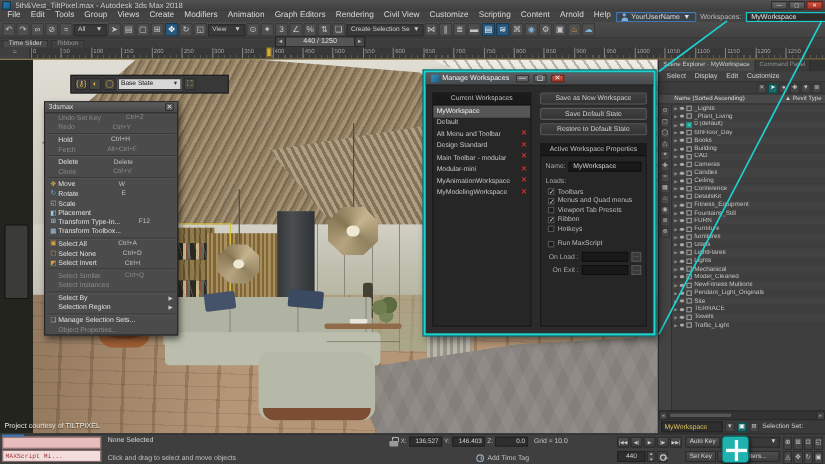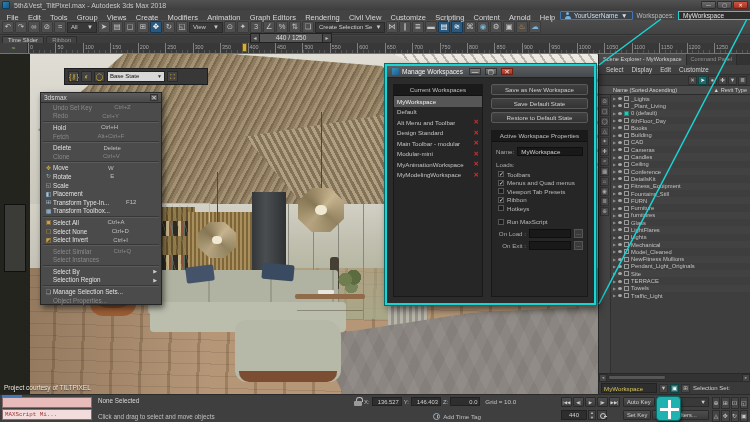--- a/index.html
+++ b/index.html
@@ -6,21 +6,21 @@
 html,body{width:750px;height:422px}
 body{position:relative;background:#454545;font-family:"Liberation Sans",sans-serif;overflow:hidden;color:#ccc}
 
 .titlebar{position:absolute;top:0;left:0;right:0;height:10px;background:linear-gradient(#525252,#3e3e3e);display:flex;align-items:center;padding:0 2px;z-index:20}
 .app-ico{width:8px;height:8px;background:linear-gradient(135deg,#2e7fb0,#155a85);border:1px solid #0e3c58;border-radius:1px;flex:none}
 .title-txt{font-size:7px;color:#c9c9c9;margin-left:4px;white-space:nowrap}
 .winbtns{margin-left:auto;display:flex;gap:1px}
 .wbtn{width:15px;height:8px;background:linear-gradient(#6a6a6a,#4a4a4a);border:1px solid #2e2e2e;color:#ddd;font-size:5px;line-height:6px;text-align:center;border-radius:0 0 2px 2px}
 .wbtn.close{background:linear-gradient(#d0563f,#a33325);border-color:#701f15;color:#fff}
 
-.menubar{position:absolute;top:10px;left:0;right:0;height:10px;background:#434343;display:flex;align-items:center;z-index:19;padding-left:2px}
+.menubar{position:absolute;top:10px;left:0;right:0;height:10px;background:#434343;display:flex;align-items:flex-end;z-index:19;padding-left:2px}
 .mitem{font-size:7.5px;color:#d8d8d8;padding:0 4.6px;line-height:10px;white-space:nowrap}
 .acct{margin-left:auto;display:flex;align-items:center;gap:4px;padding-right:2px}
 .userbox{display:flex;align-items:center;gap:3px;border:1px solid #3f78b4;background:#3a424a;height:9px;padding:0 4px;border-radius:1px}
 .person{width:6px;height:7px;position:relative;flex:none}
 .person::before{content:"";position:absolute;left:1.5px;top:0;width:3px;height:3px;border-radius:50%;background:#79b0e0}
 .person::after{content:"";position:absolute;left:0;bottom:0;width:6px;height:3px;border-radius:3px 3px 0 0;background:#79b0e0}
 .userbox span{font-size:6.5px;color:#ddd}
 .ws-label{font-size:6.5px;color:#b8b8b8}
 .ws-dd{display:flex;align-items:center;gap:3px;border:1px solid #1ad4d4;background:#2d2d2d;height:9px;padding:0 4px;min-width:84px}
 .ws-dd span{font-size:6.5px;color:#e2e2e2}

